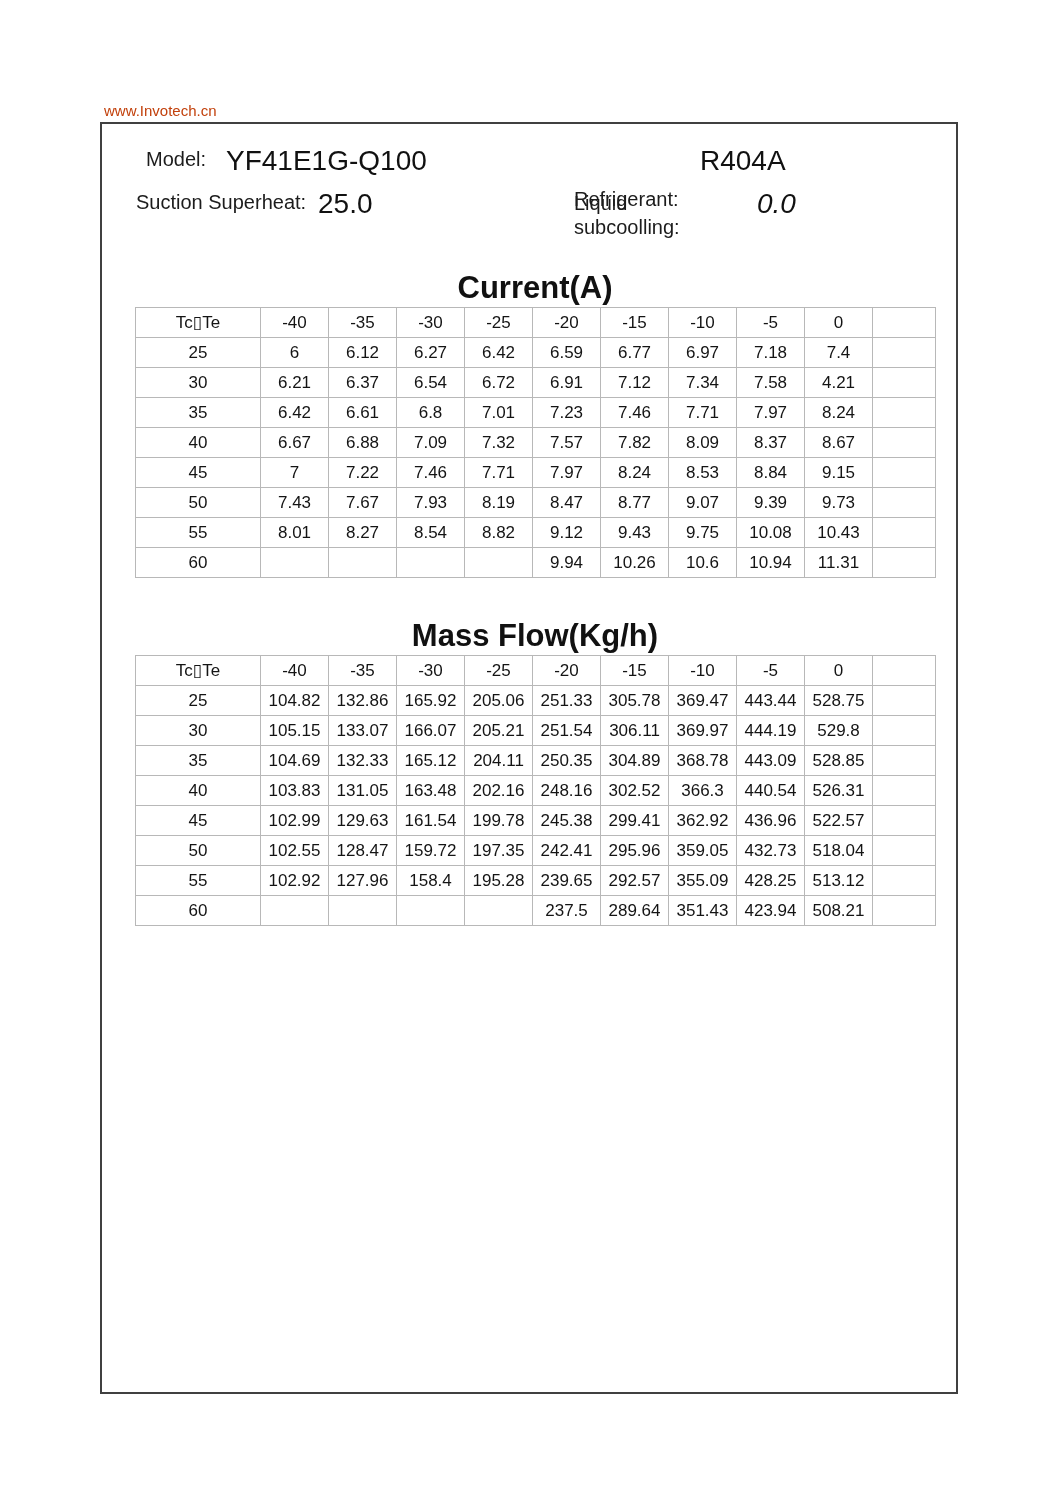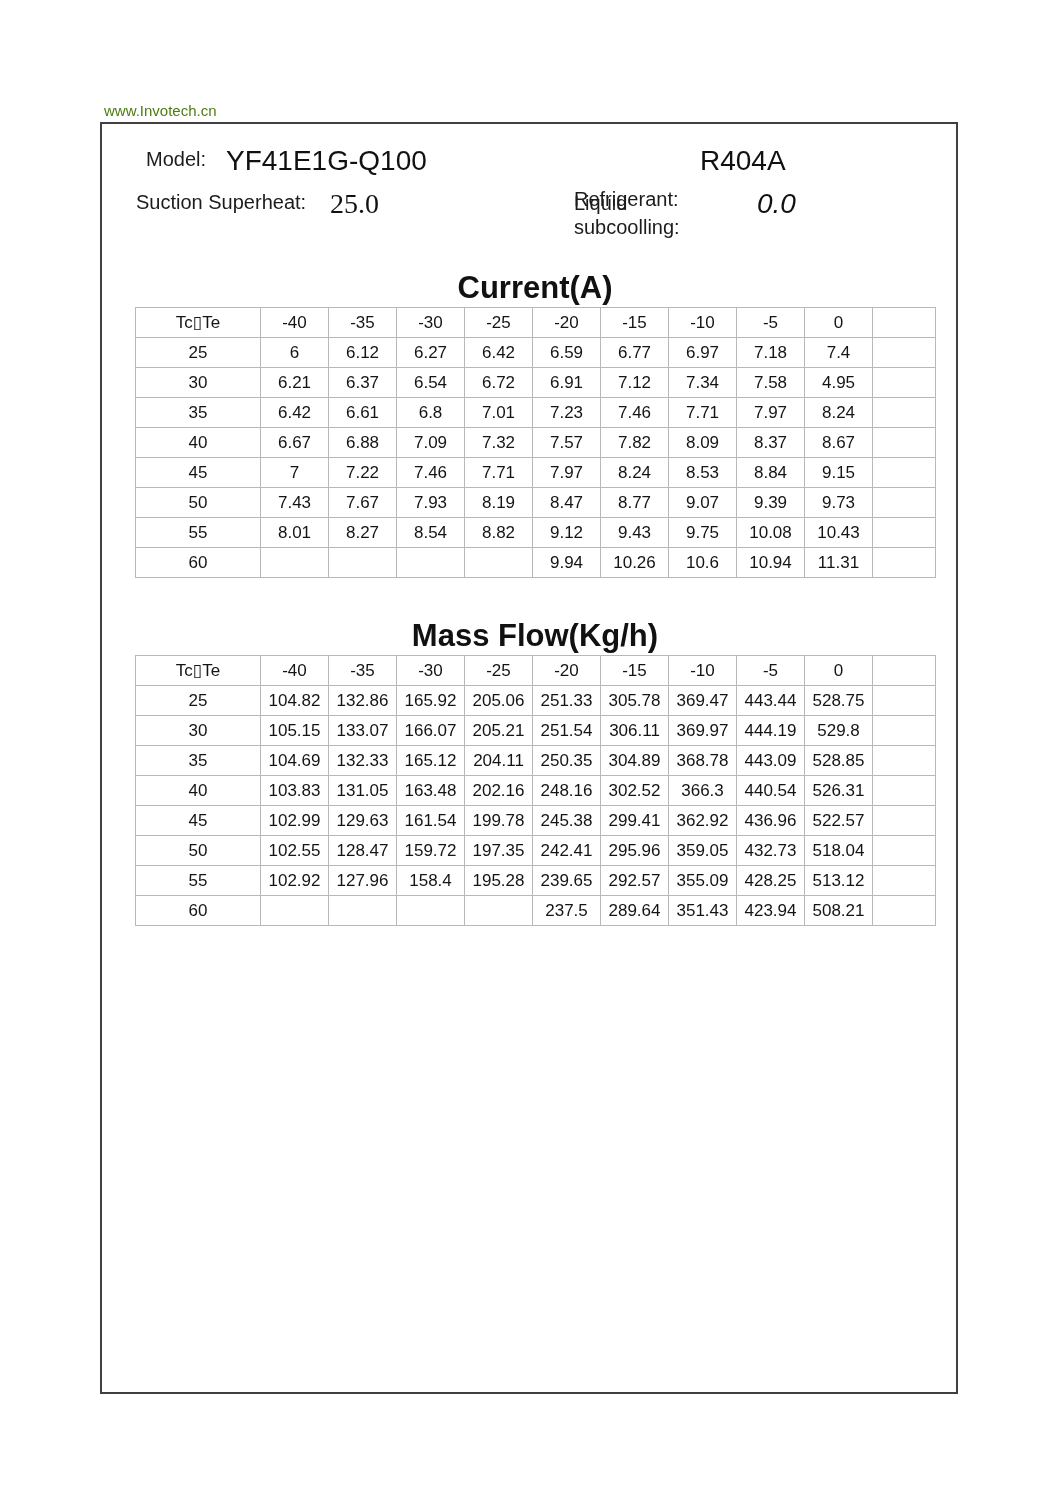--- a/index.html
+++ b/index.html
@@ -5,36 +5,36 @@
   * { margin: 0; padding: 0; box-sizing: border-box; }
   html, body { background: #ffffff; }
   body {
     width: 1058px; height: 1497px;
     position: relative;
     font-family: "Liberation Sans", sans-serif;
     color: #1c1c1c;
   }
   .site-url {
     position: absolute; left: 104px; top: 102px;
-    font-size: 15px; color: #4d7c0f;
+    font-size: 15px; color: #c2410c;
   }
   .page-frame {
     position: absolute; left: 100px; top: 122px;
     width: 858px; height: 1272px;
     border: 2px solid #404040;
     background: #ffffff;
   }
   .hdr-label { position: absolute; font-size: 20px; color: #1c1c1c; }
   .hdr-value { position: absolute; font-size: 28px; color: #111; }
   .lbl-model        { left: 34px;  top: 24px; margin-left: 10px; }
   .val-model        { left: 124px; top: 21px; }
   .lbl-refrigerant  { left: 472px; top: 24px; margin-top: 40px; }
   .val-refrigerant  { left: 598px; top: 21px; }
   .lbl-superheat    { left: 34px;  top: 67px; text-align: center; }
-  .val-superheat    { left: 228px; top: 64px; font-family: Liberation Serif, serif; }
+  .val-superheat    { left: 216px; top: 64px; }
   .lbl-subcooling   { left: 472px; top: 67px; width: 130px; line-height: 1.2; }
   .val-subcooling   { left: 655px; top: 64px; font-style: italic; }
 
   .section-title {
     position: absolute; left: 33px; width: 800px;
     text-align: center; font-size: 31px; font-weight: bold; color: #111;
   }
   .title-current  { top: 146px; }
   .title-massflow { top: 494px; }
 
@@ -116,21 +116,21 @@
         <tr>
           <td>30</td>
           <td>6.21</td>
           <td>6.37</td>
           <td>6.54</td>
           <td>6.72</td>
           <td>6.91</td>
           <td>7.12</td>
           <td>7.34</td>
           <td>7.58</td>
-          <td>4.95</td>
+          <td>4.21</td>
           <td></td>
         </tr>
         <tr>
           <td>35</td>
           <td>6.42</td>
           <td>6.61</td>
           <td>6.8</td>
           <td>7.01</td>
           <td>7.23</td>
           <td>7.46</td>

